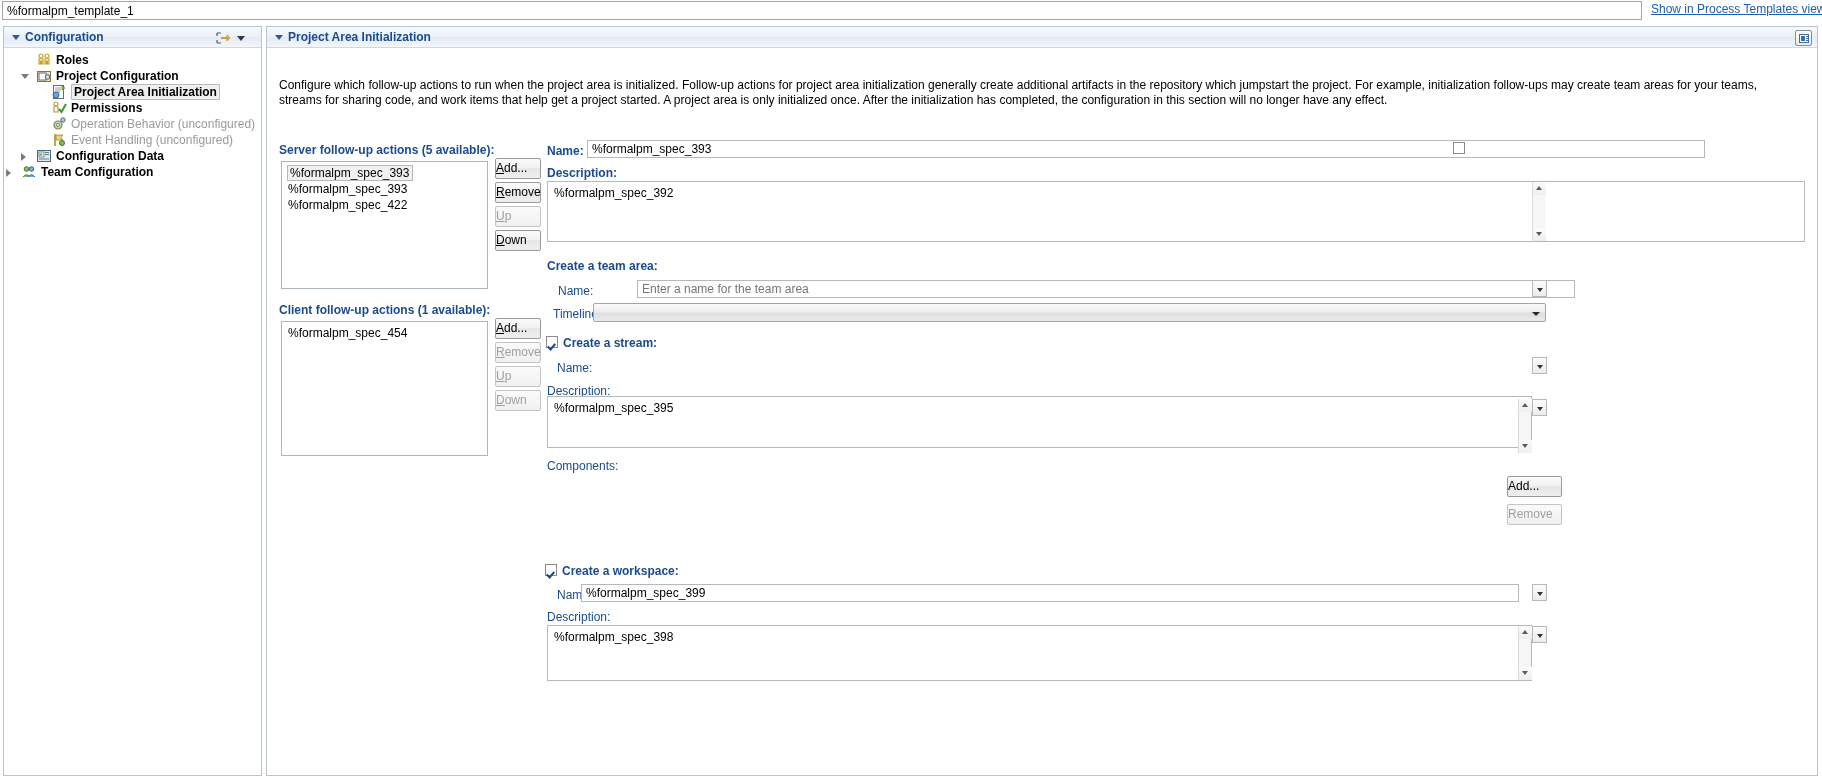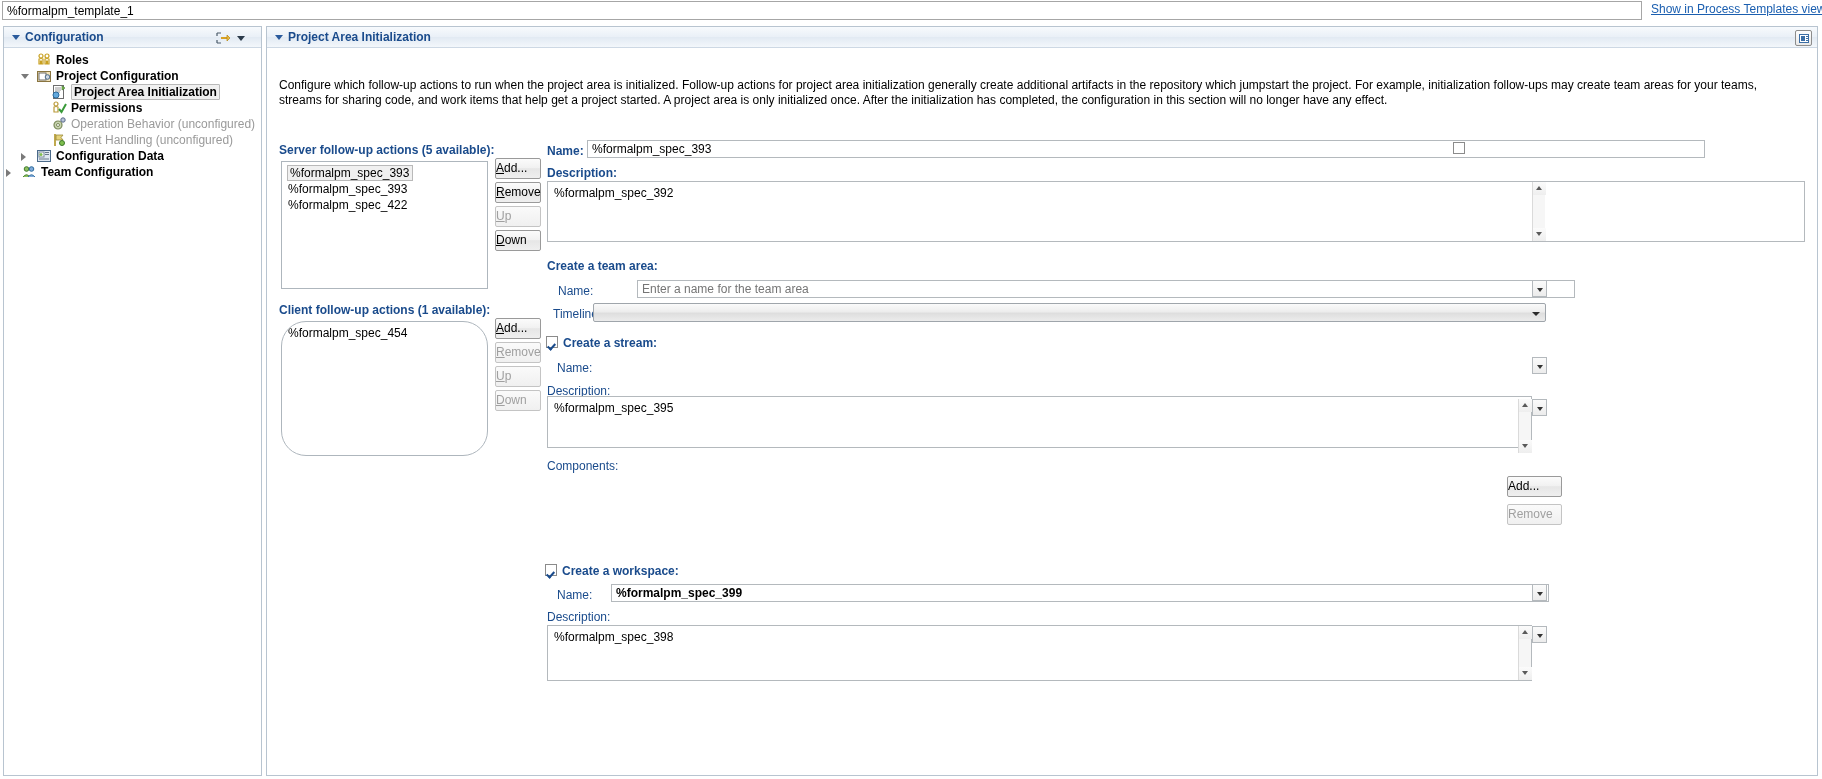--- a/index.html
+++ b/index.html
@@ -319,21 +319,21 @@
 
       <div id="srvBtns">
           <div class="btn" style="left: 228px; top: 110px; width: 46px;"><u>A</u>dd...</div>
           <div class="btn" style="left: 228px; top: 134px; width: 46px;"><u>R</u>emove</div>
           <div class="btn disabled" style="left: 228px; top: 158px; width: 46px;"><u>U</u>p</div>
           <div class="btn" style="left: 228px; top: 182px; width: 46px;"><u>D</u>own</div>
         </div>
 
       <div class="lblblue" style="left:12px; top:255px;">Client follow-up actions (1 available):</div>
 
-      <div class="listbox" style="left:14px; top:273px; width:207px; height:135px;border-radius:25px;">
+      <div class="listbox" style="left:14px; top:273px; width:207px; height:135px;">
         <div id="cliList" style="padding-top:3px;">
             <div class="listitem">%formalpm_spec_454</div>
           </div>
       </div>
 
       <div id="cliBtns">
           <div class="btn" style="left: 228px; top: 270px; width: 46px;"><u>A</u>dd...</div>
           <div class="btn disabled" style="left: 228px; top: 294px; width: 46px;"><u>R</u>emove</div>
           <div class="btn disabled" style="left: 228px; top: 318px; width: 46px;"><u>U</u>p</div>
           <div class="btn disabled" style="left: 228px; top: 342px; width: 46px;"><u>D</u>own</div>
@@ -398,21 +398,21 @@
       <div class="lblplain" style="left:280px; top:411px;">Components:</div>
       <div id="compBtns">
           <div class="btn" style="left: 1240px; top: 428px; width: 55px;">Add...</div>
           <div class="btn disabled" style="left: 1240px; top: 456px; width: 55px;">Remove</div>
         </div>
 
       <span class="chk on" style="left:278px; top:516px;"></span>
       <div class="lblblue" style="left:295px; top:516px;">Create a workspace:</div>
 
       <div class="lblplain" style="left:290px; top:540px;">Name:</div>
-      <input class="txt" style="left: 344px; top: 536px; width: 938px; font-weight: bold;" value="%formalpm_spec_399">
+      <input class="txt" style="left: 314px; top: 536px; width: 938px;" value="%formalpm_spec_399">
       <span class="spinner" style="left:1265px; top:536px;">
           <i class="ar"></i>
         </span>
 
       <div class="lblplain" style="left:280px; top:562px;">Description:</div>
       <div class="area" style="left:280px; top:577px; width:985px; height:56px;">
         <span>%formalpm_spec_398</span>
       </div>
       <div class="vscroll" style="left:1251px; top:578px; width:13px; height:54px;">
         <span class="up">

